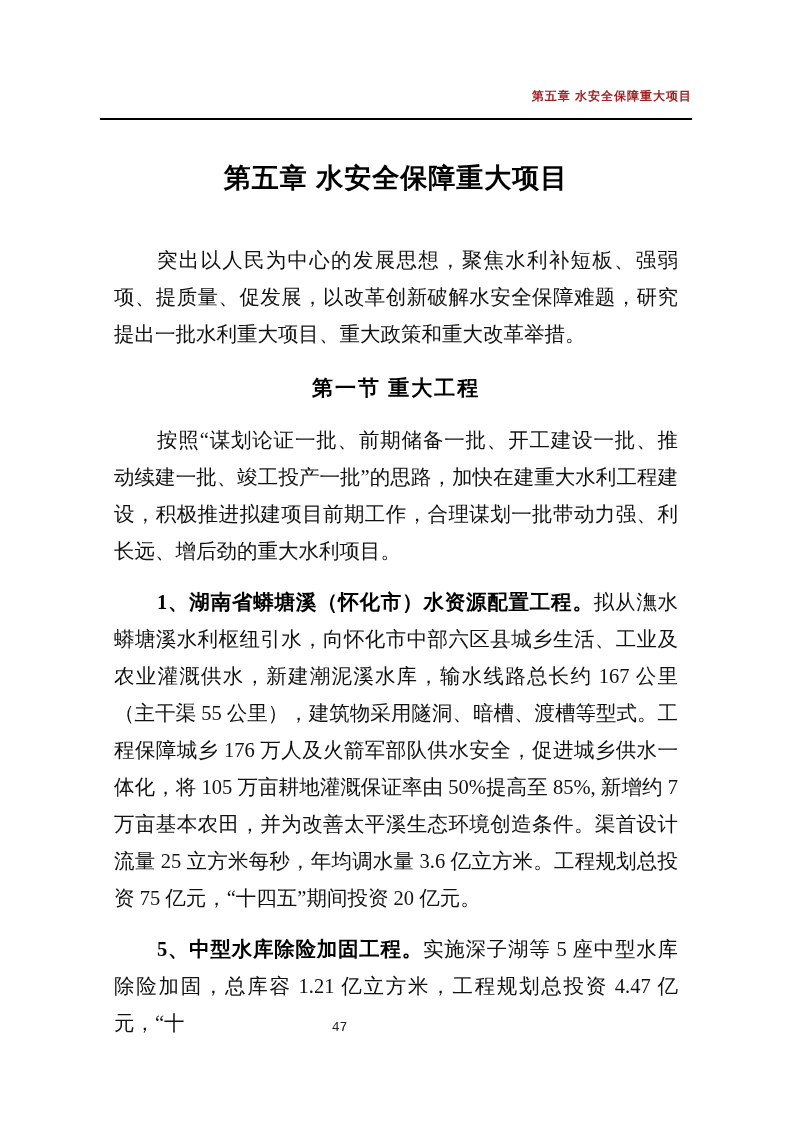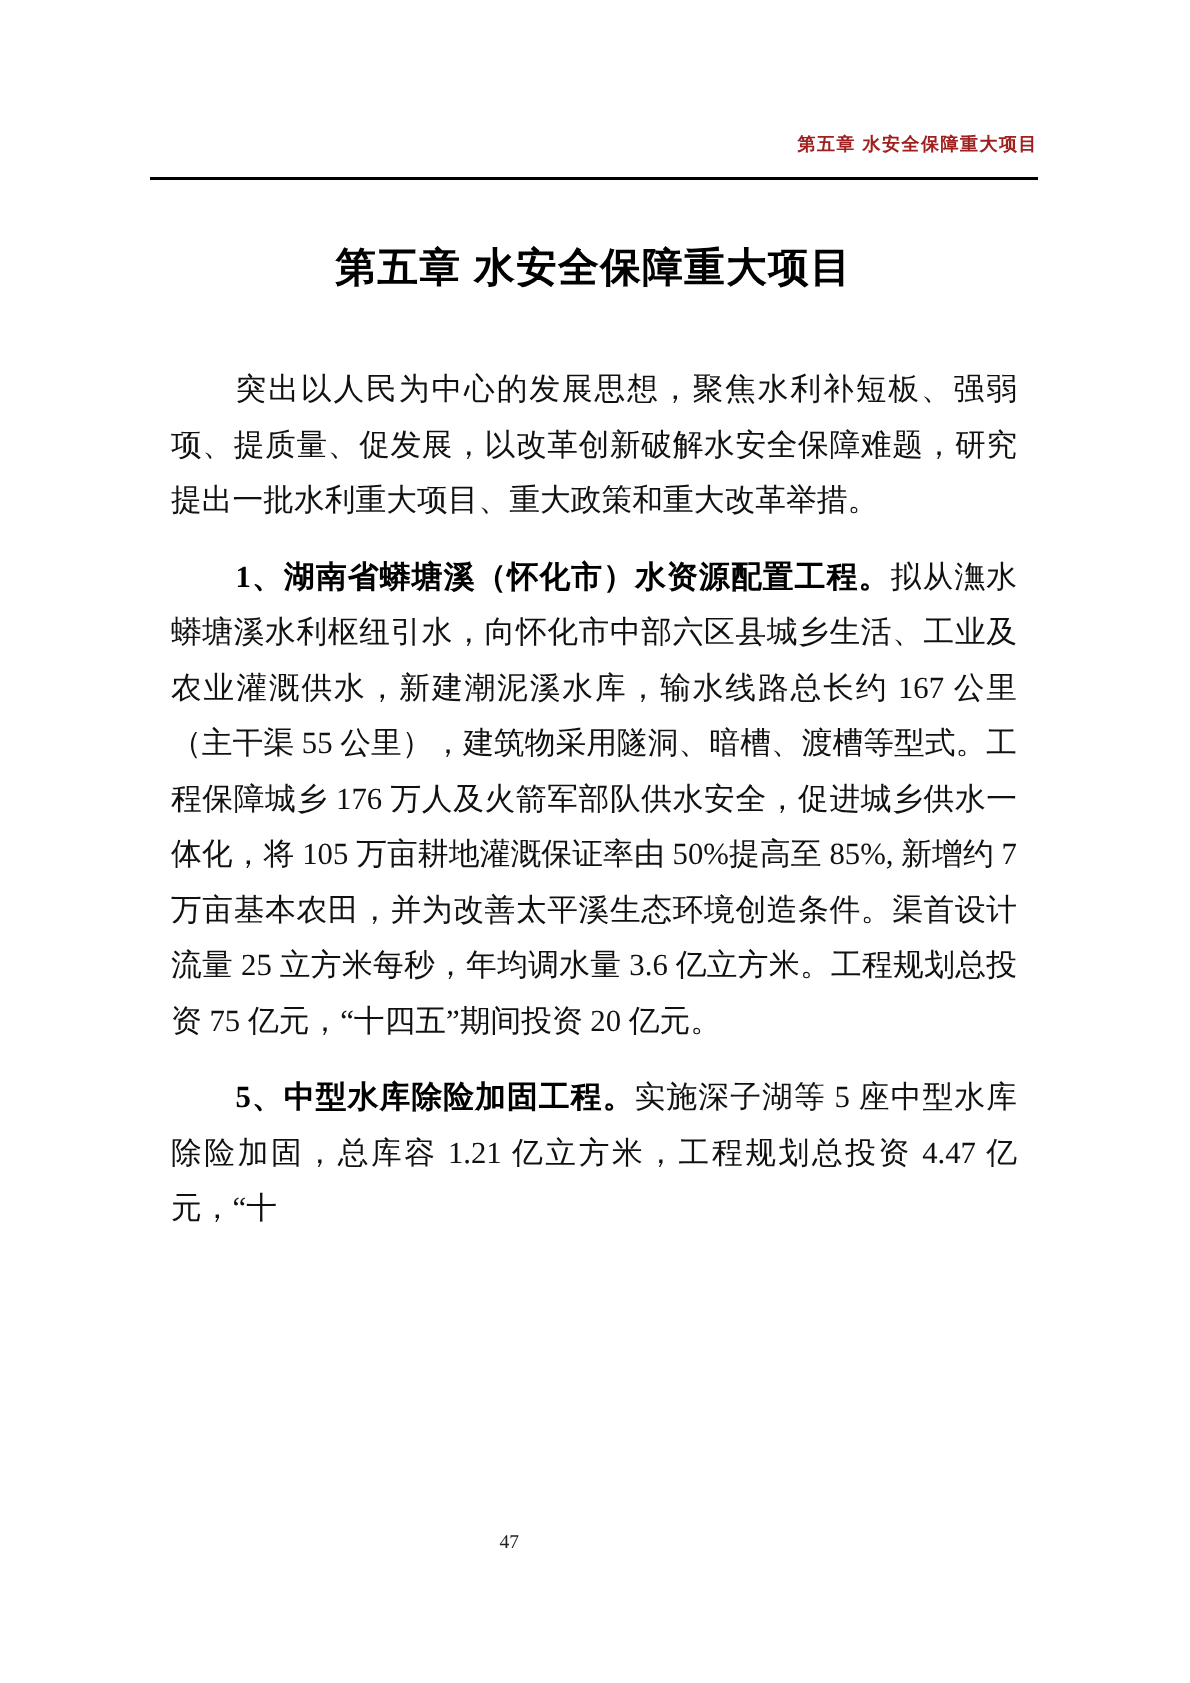--- a/index.html
+++ b/index.html
@@ -75,38 +75,41 @@
   .item-lead { font-weight: bold; color: #000000; font-family: Liberation Serif, serif; }
 
   .page-number {
     position: absolute;
     top: 1020px;
     left: 0;
     width: 679px;
     text-align: center;
     font-size: 13px;
     color: #222222;
+    font-family: Liberation Mono, monospace;
   }
 </style>
 </head>
 <body>
 
 <div class="page">
 
   <div class="running-header">第五章 水安全保障重大项目</div>
 
   <div class="header-rule"></div>
 
   <div class="content">
 
     <h1 class="doc-title">第五章 水安全保障重大项目</h1>
 
     <p class="body-para">突出以人民为中心的发展思想，聚焦水利补短板、强弱项、提质量、促发展，以改革创新破解水安全保障难题，研究提出一批水利重大项目、重大政策和重大改革举措。</p>
 
+    <div class="section-heading">第一节 重大工程</div>
 
+    <p class="body-para">按照“谋划论证一批、前期储备一批、开工建设一批、推动续建一批、竣工投产一批”的思路，加快在建重大水利工程建设，积极推进拟建项目前期工作，合理谋划一批带动力强、利长远、增后劲的重大水利项目。</p>
 
     <p class="body-para item-para"><span class="item-lead">1、湖南省蟒塘溪（怀化市）水资源配置工程。</span><span>拟从潕水蟒塘溪水利枢纽引水，向怀化市中部六区县城乡生活、工业及农业灌溉供水，新建潮泥溪水库，输水线路总长约 167 公里（主干渠 55 公里），建筑物采用隧洞、暗槽、渡槽等型式。工程保障城乡 176 万人及火箭军部队供水安全，促进城乡供水一体化，将 105 万亩耕地灌溉保证率由 50%提高至 85%, 新增约 7 万亩基本农田，并为改善太平溪生态环境创造条件。渠首设计流量 25 立方米每秒，年均调水量 3.6 亿立方米。工程规划总投资 75 亿元，“十四五”期间投资 20 亿元。</span></p>
 
     <p class="body-para item-para"><span class="item-lead">5、中型水库除险加固工程。</span><span>实施深子湖等 5 座中型水库除险加固，总库容 1.21 亿立方米，工程规划总投资 4.47 亿元，“十</span></p>
 
   </div>
 
   <div class="page-number">47</div>
 
 </div>

